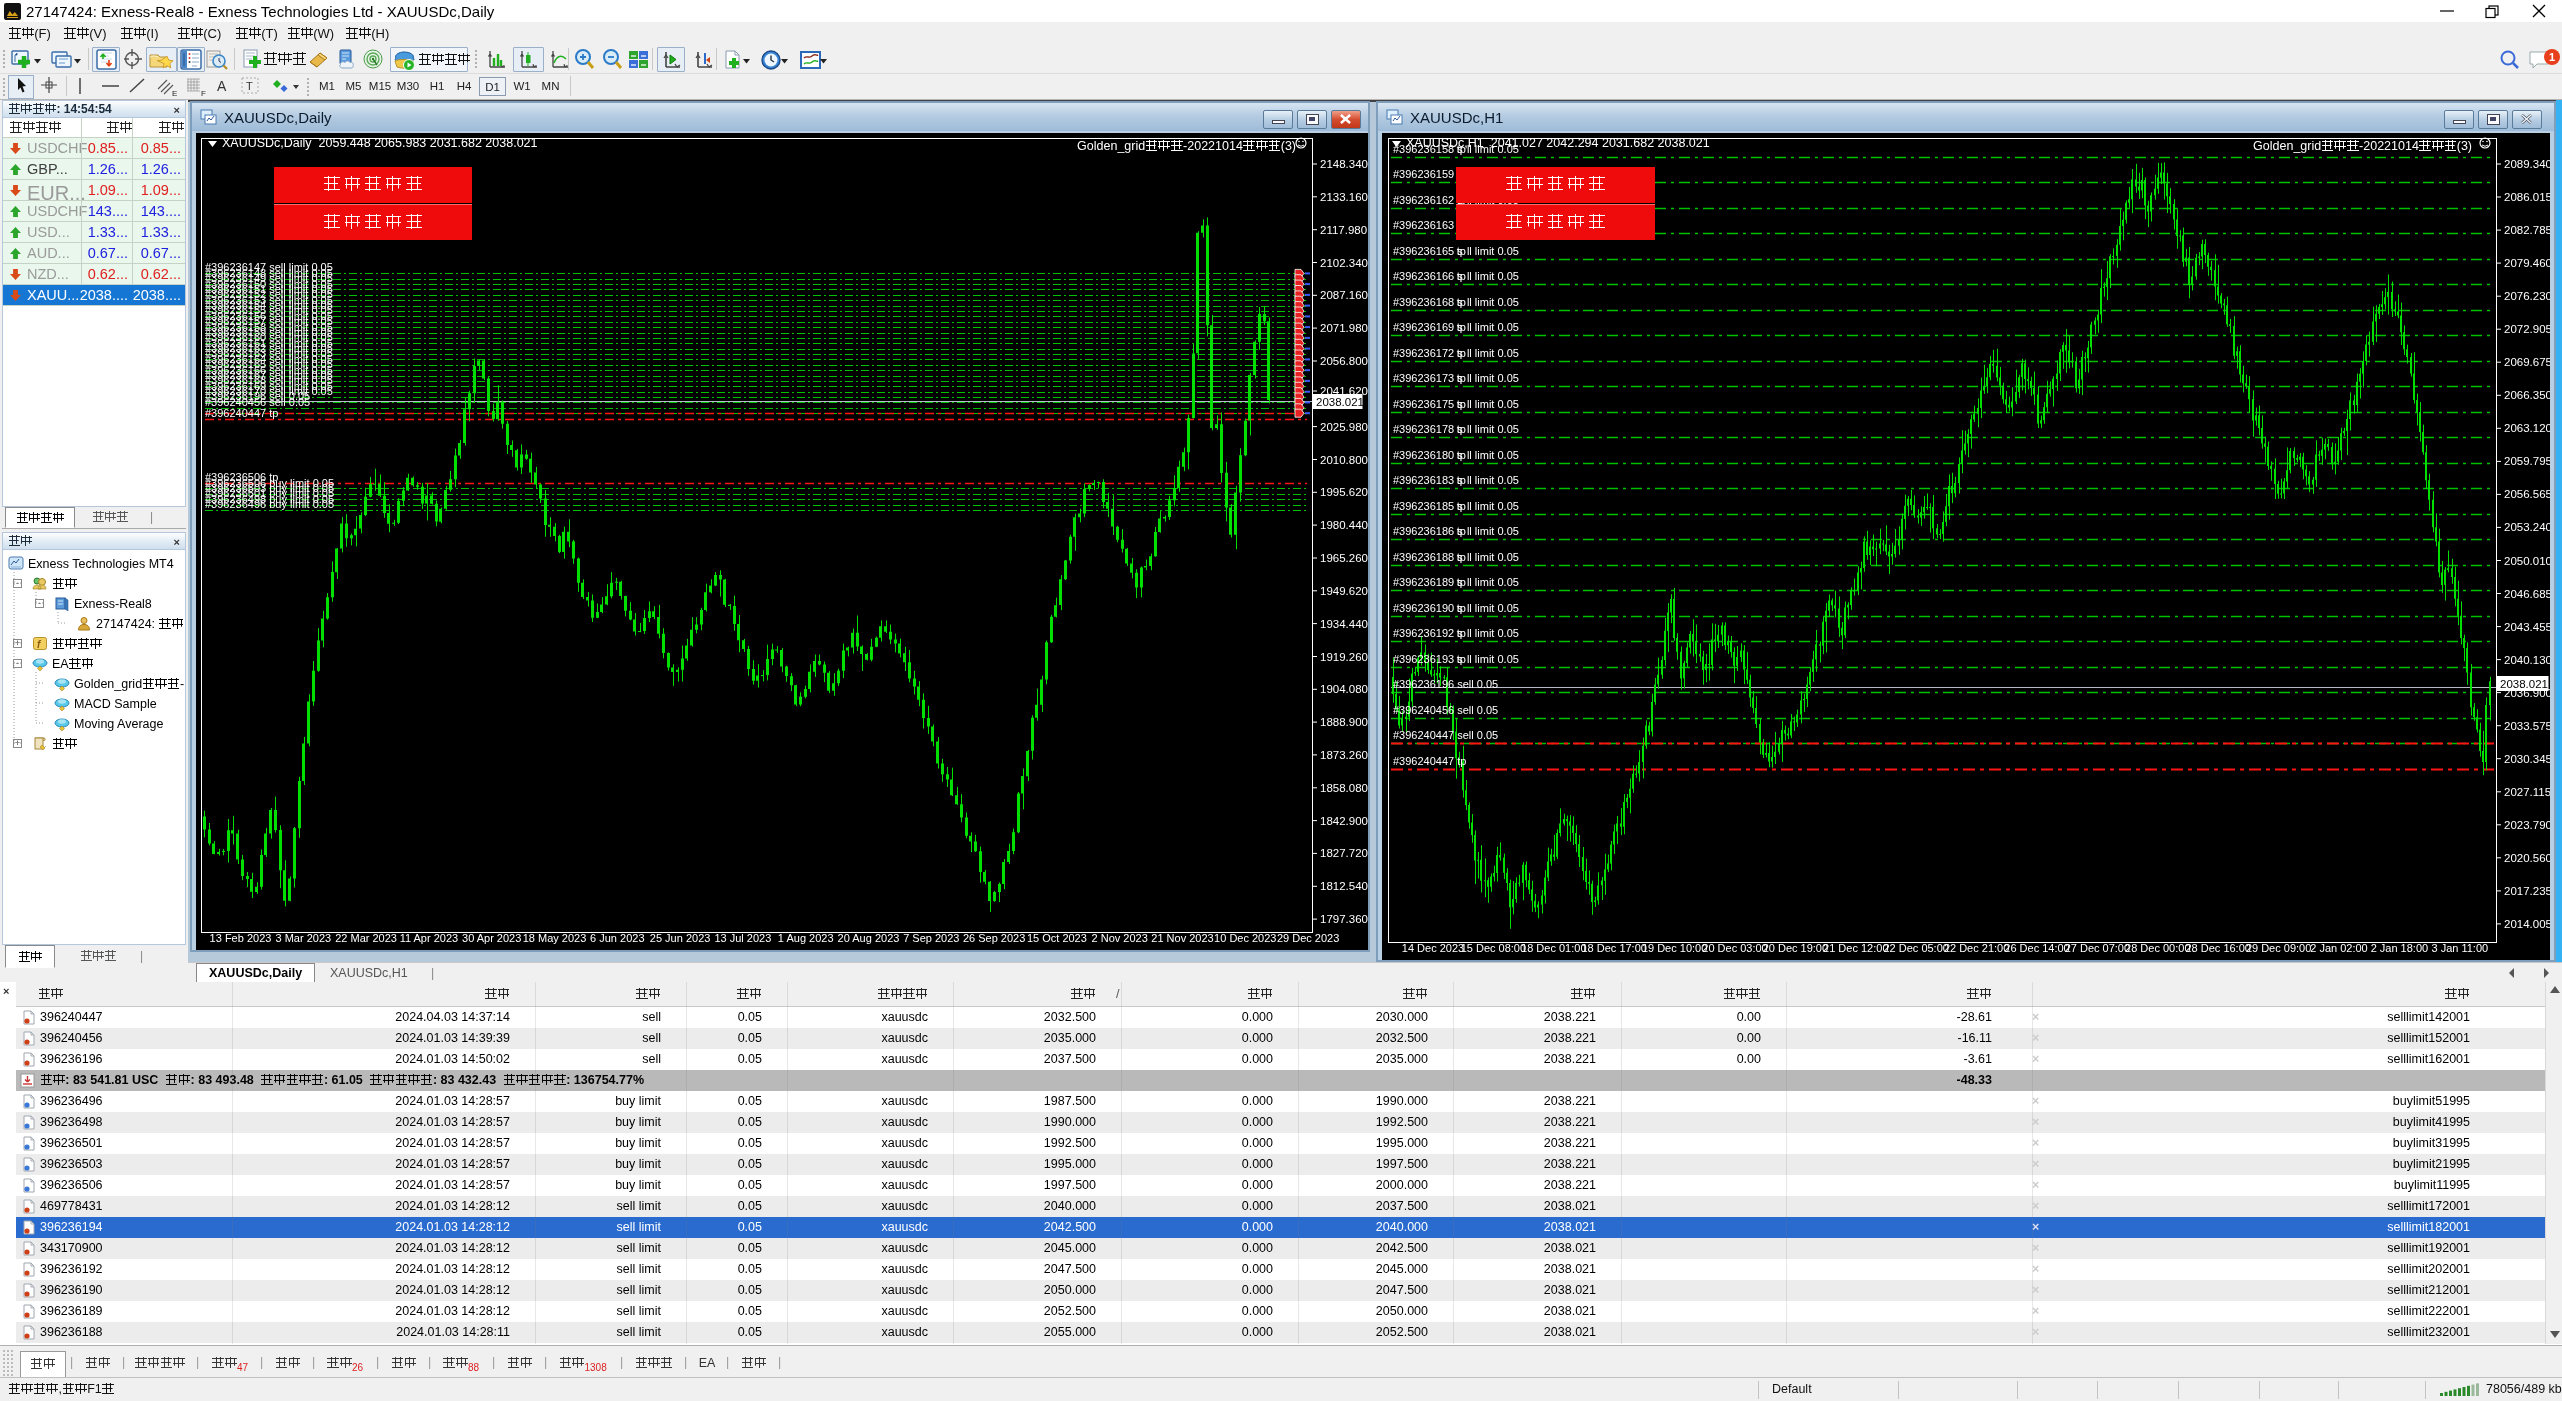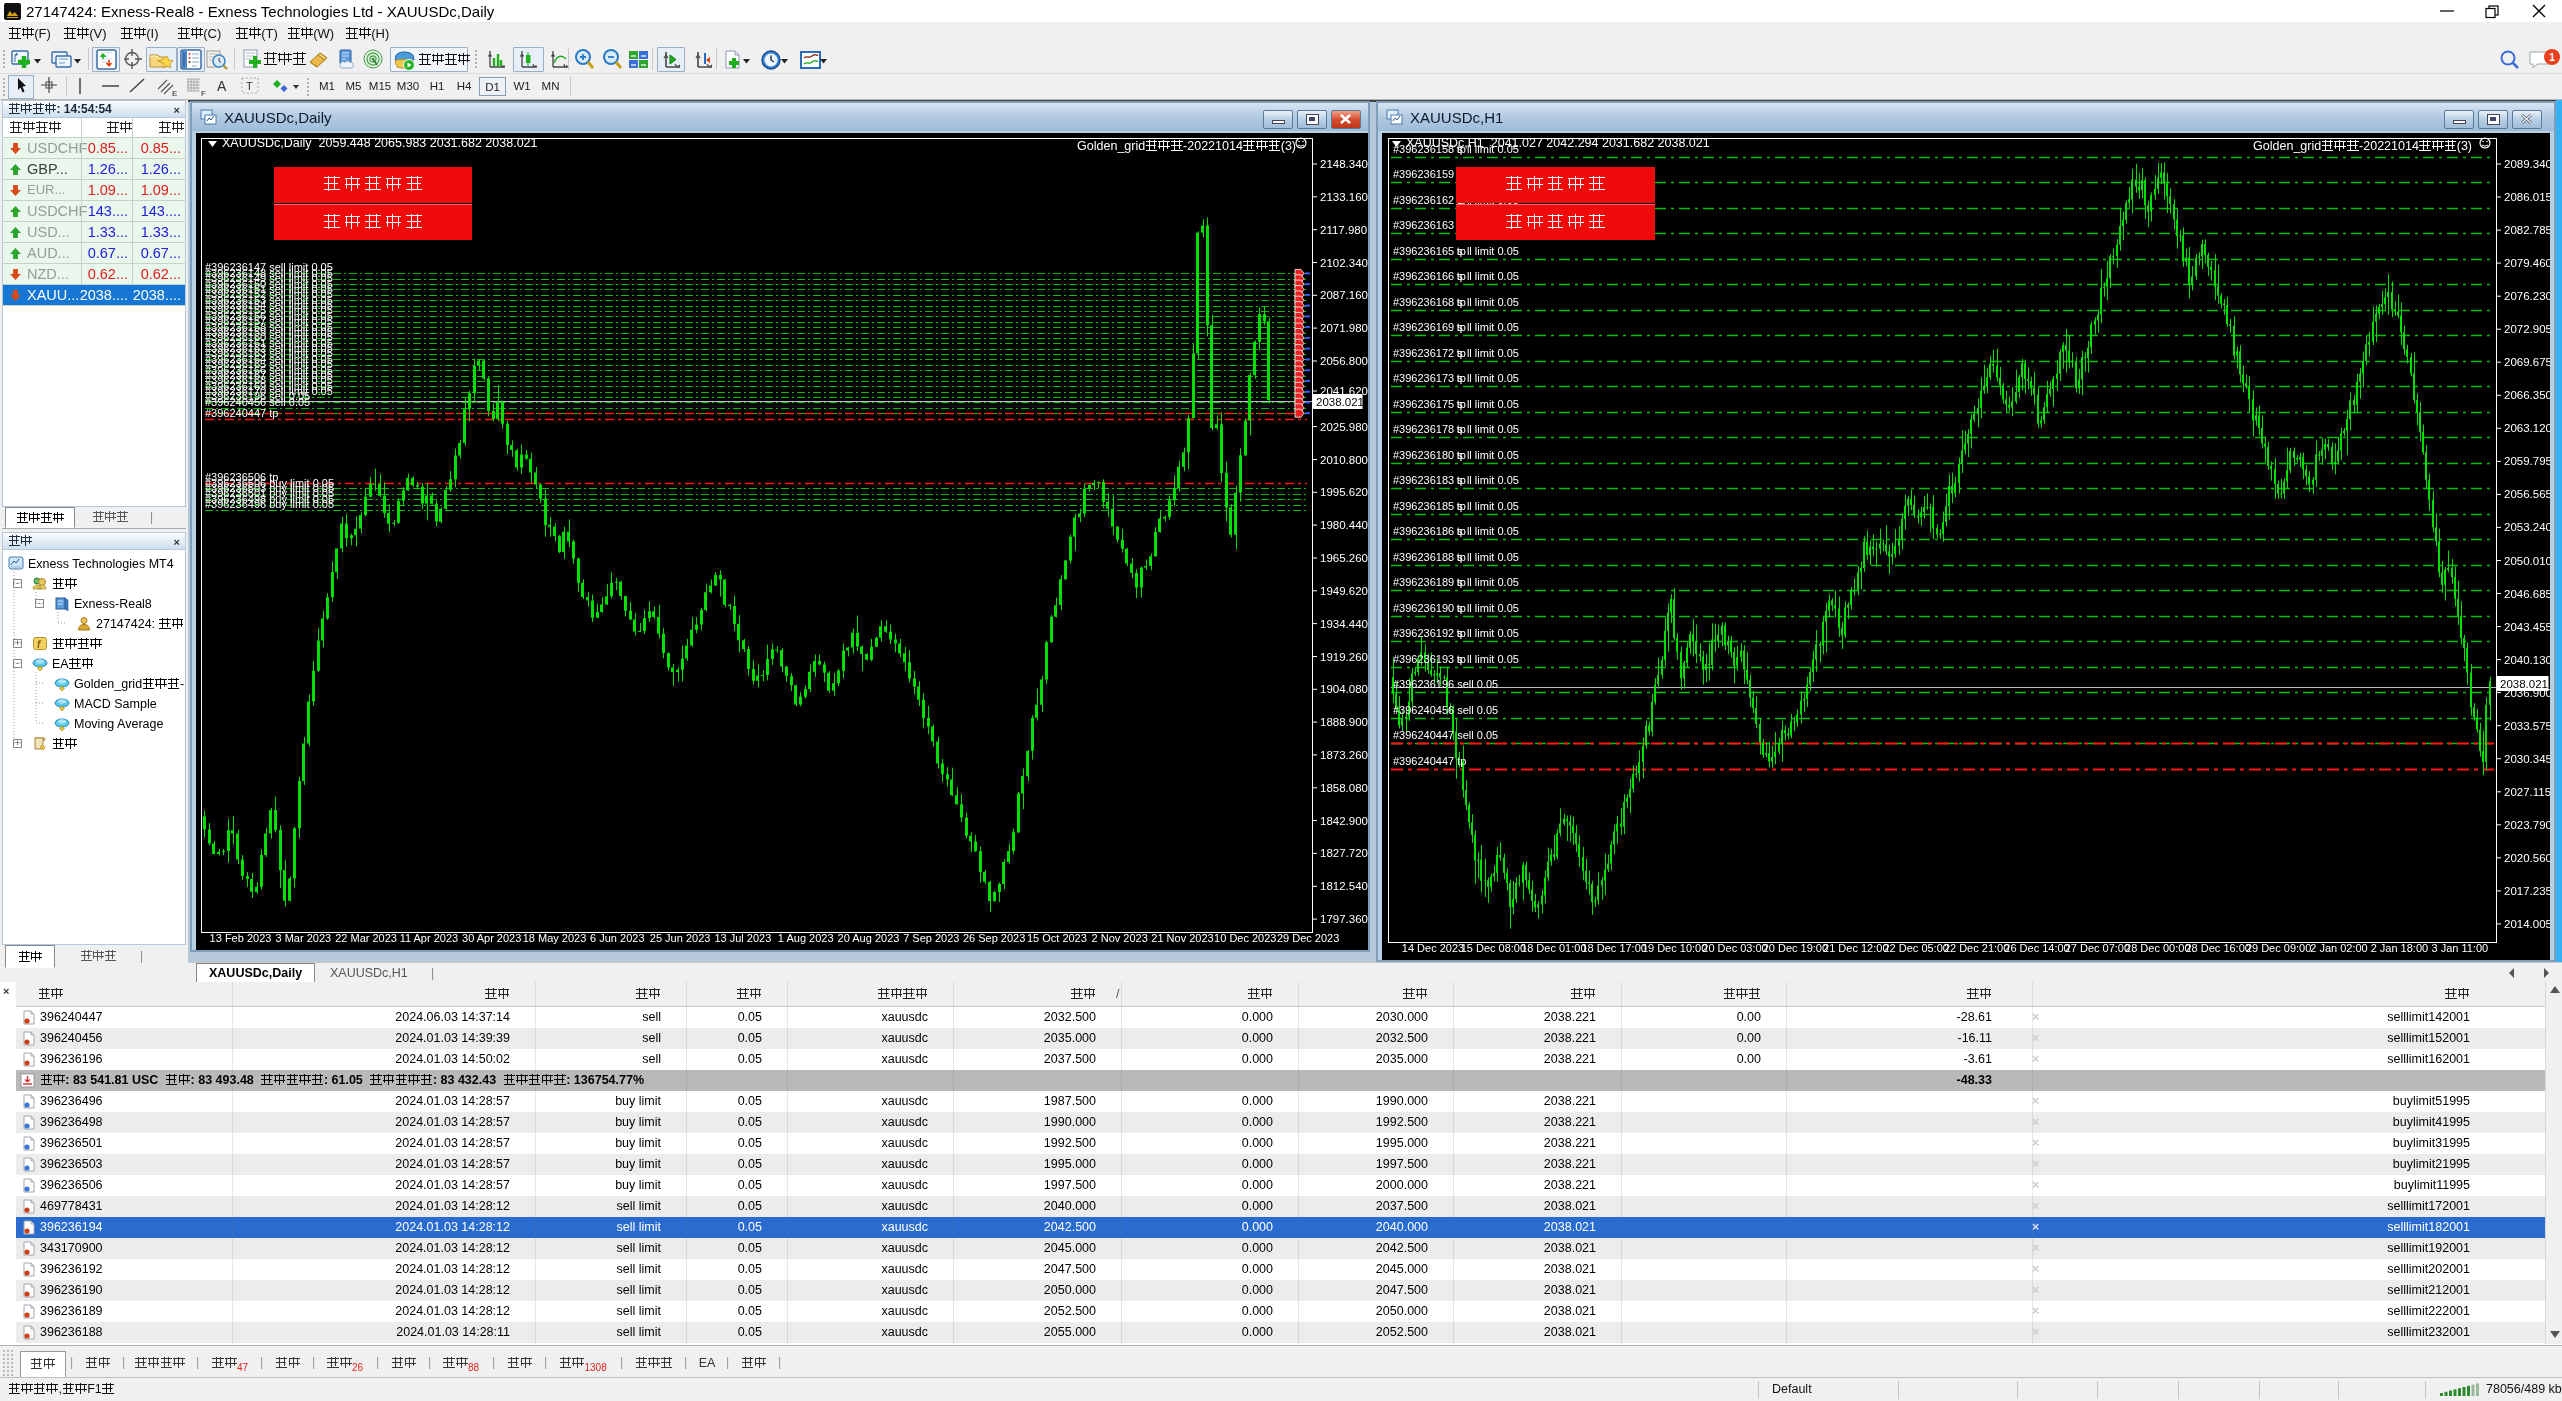--- a/index.html
+++ b/index.html
@@ -305,21 +305,21 @@
       <div class="abs" style="left:0;top:41px;width:182px;height:21px;background:#e9f7ec;border-bottom:1px solid #c6d2c6">
         <div class="abs" style="left:7px;top:5px;width:11px;height:11px;background:#2ba52b;clip-path:polygon(50% 0,100% 55%,72% 55%,72% 100%,28% 100%,28% 55%,0 55%)"></div>
         <span class="abs" style="left:24px;top:2px;font-size:14.5px;color:#404040">GBP...</span>
         <span class="abs" style="right:57px;top:2px;font-size:14.5px;color:#2020e0">1.26...</span>
         <span class="abs" style="right:4px;top:2px;font-size:14.5px;color:#2020e0">1.26...</span>
         <div class="abs" style="left:78px;top:0;width:1px;height:21px;background:#c6d2c6"></div>
         <div class="abs" style="left:129px;top:0;width:1px;height:21px;background:#c6d2c6"></div>
       </div>
       <div class="abs" style="left:0;top:62px;width:182px;height:21px;background:#e9f7ec;border-bottom:1px solid #c6d2c6">
         <div class="abs" style="left:7px;top:5px;width:11px;height:11px;background:#d84a18;clip-path:polygon(50% 100%,100% 45%,72% 45%,72% 0,28% 0,28% 45%,0 45%)"></div>
-        <span class="abs" style="left:24px;top:2px;font-size:13px;color:#9a9a9a">EUR...</span>
+        <span class="abs" style="left:24px;top:2px;font-size:20px;color:#9a9a9a">EUR...</span>
         <span class="abs" style="right:57px;top:2px;font-size:14.5px;color:#e02020">1.09...</span>
         <span class="abs" style="right:4px;top:2px;font-size:14.5px;color:#e02020">1.09...</span>
         <div class="abs" style="left:78px;top:0;width:1px;height:21px;background:#c6d2c6"></div>
         <div class="abs" style="left:129px;top:0;width:1px;height:21px;background:#c6d2c6"></div>
       </div>
       <div class="abs" style="left:0;top:83px;width:182px;height:21px;background:#e9f7ec;border-bottom:1px solid #c6d2c6">
         <div class="abs" style="left:7px;top:5px;width:11px;height:11px;background:#2ba52b;clip-path:polygon(50% 0,100% 55%,72% 55%,72% 100%,28% 100%,28% 55%,0 55%)"></div>
         <span class="abs" style="left:24px;top:2px;font-size:14.5px;color:#9a9a9a">USDCHF</span>
         <span class="abs" style="right:57px;top:2px;font-size:14.5px;color:#2020e0">143....</span>
         <span class="abs" style="right:4px;top:2px;font-size:14.5px;color:#2020e0">143....</span>
@@ -841,21 +841,21 @@
       <span class="abs" style="right:75px;top:5px"><i class="h"></i><i class="h2"></i></span>
       <span class="abs" style="left:1100px;top:5px;color:#555">/</span>
     </div>
     <div class="abs" style="left:16px;top:25px;width:2529px;height:21px;background:#ffffff;font-size:12.5px;color:#000">
       <svg class="abs" style="left:6px;top:3px" width="14" height="15">
         <path d="M2 1h7l3 3v10H2z" fill="#fff" stroke="#a0a8b0"></path>
         <path d="M9 1v3h3" fill="none" stroke="#a0a8b0"></path>
         <circle cx="5" cy="11" r="2.6" fill="#d04018"></circle>
       </svg>
       <span class="abs" style="left:24px;top:3px">396240447</span>
-      <span class="abs" style="right:2035px;top:3px">2024.06.03 14:37:14</span>
+      <span class="abs" style="right:2035px;top:3px">2024.04.03 14:37:14</span>
       <span class="abs" style="right:1884px;top:3px">sell</span>
       <span class="abs" style="right:1783px;top:3px">0.05</span>
       <span class="abs" style="right:1617px;top:3px">xauusdc</span>
       <span class="abs" style="right:1449px;top:3px">2032.500</span>
       <span class="abs" style="right:1272px;top:3px">0.000</span>
       <span class="abs" style="right:1117px;top:3px">2030.000</span>
       <span class="abs" style="right:949px;top:3px">2038.221</span>
       <span class="abs" style="right:784px;top:3px">0.00</span>
       <span class="abs" style="right:553px;top:3px">-28.61</span>
       <span class="abs" style="left:2016px;top:3px;color:#ccc;font-weight:bold">×</span>

